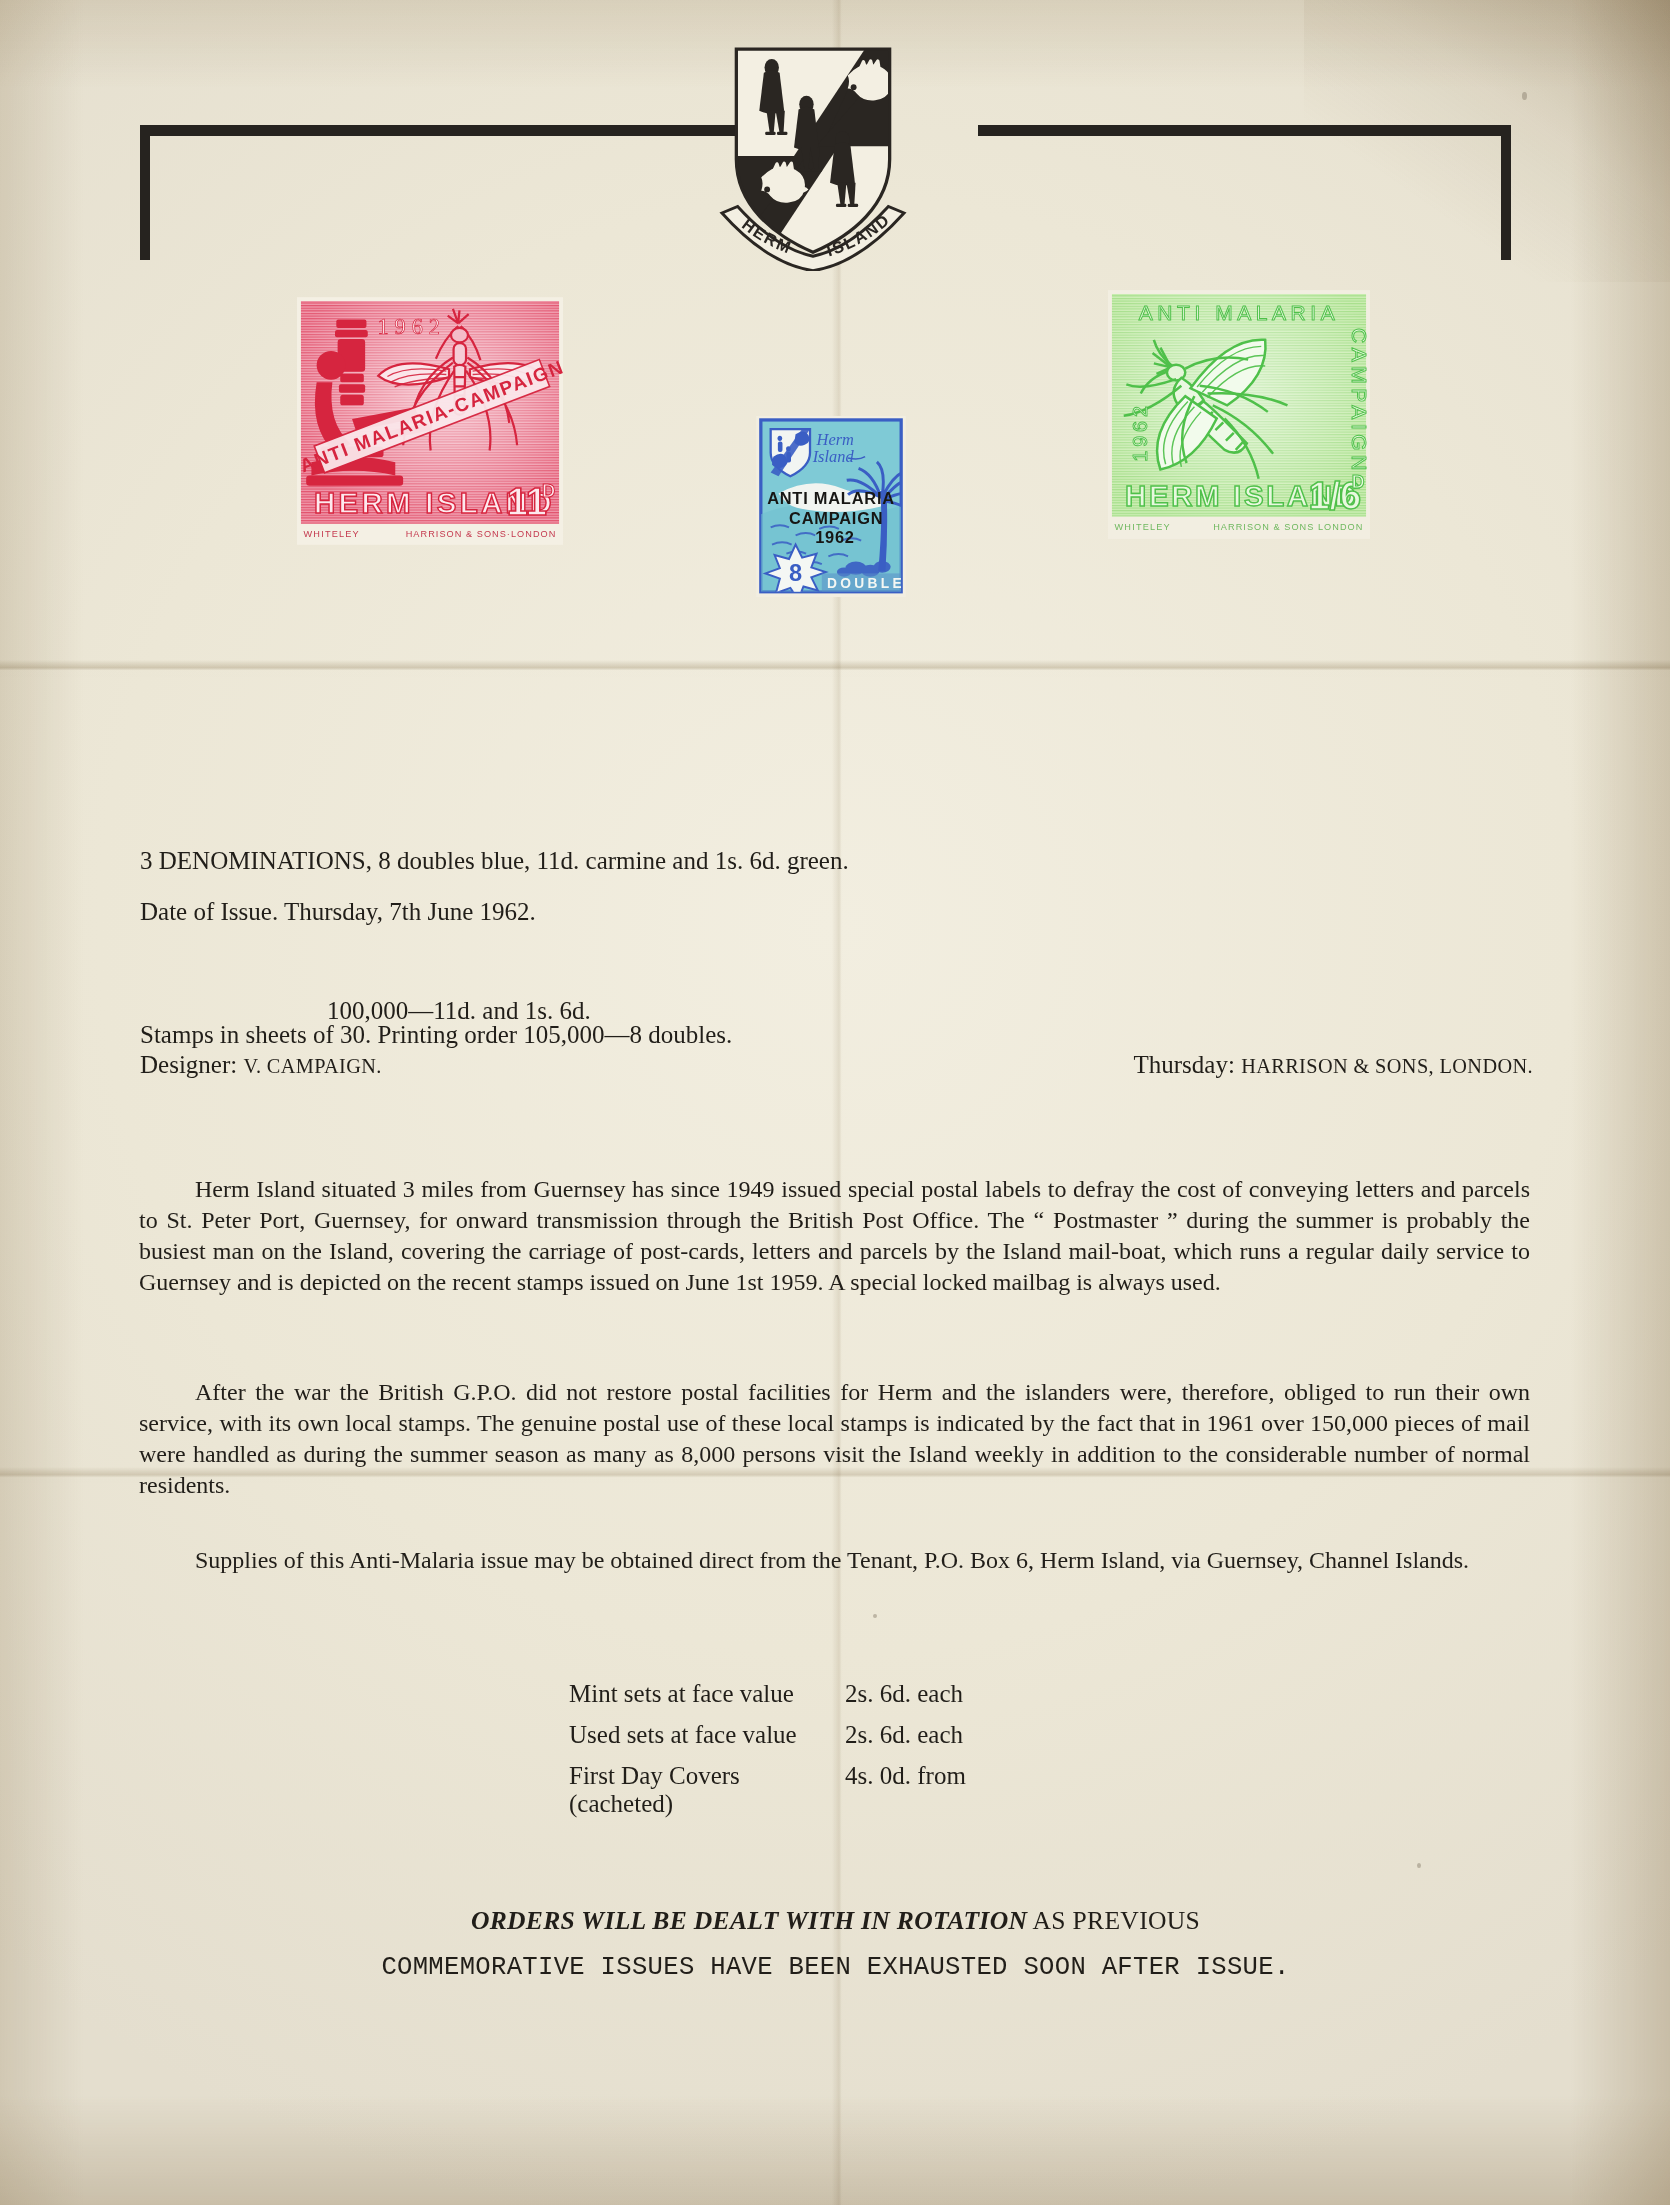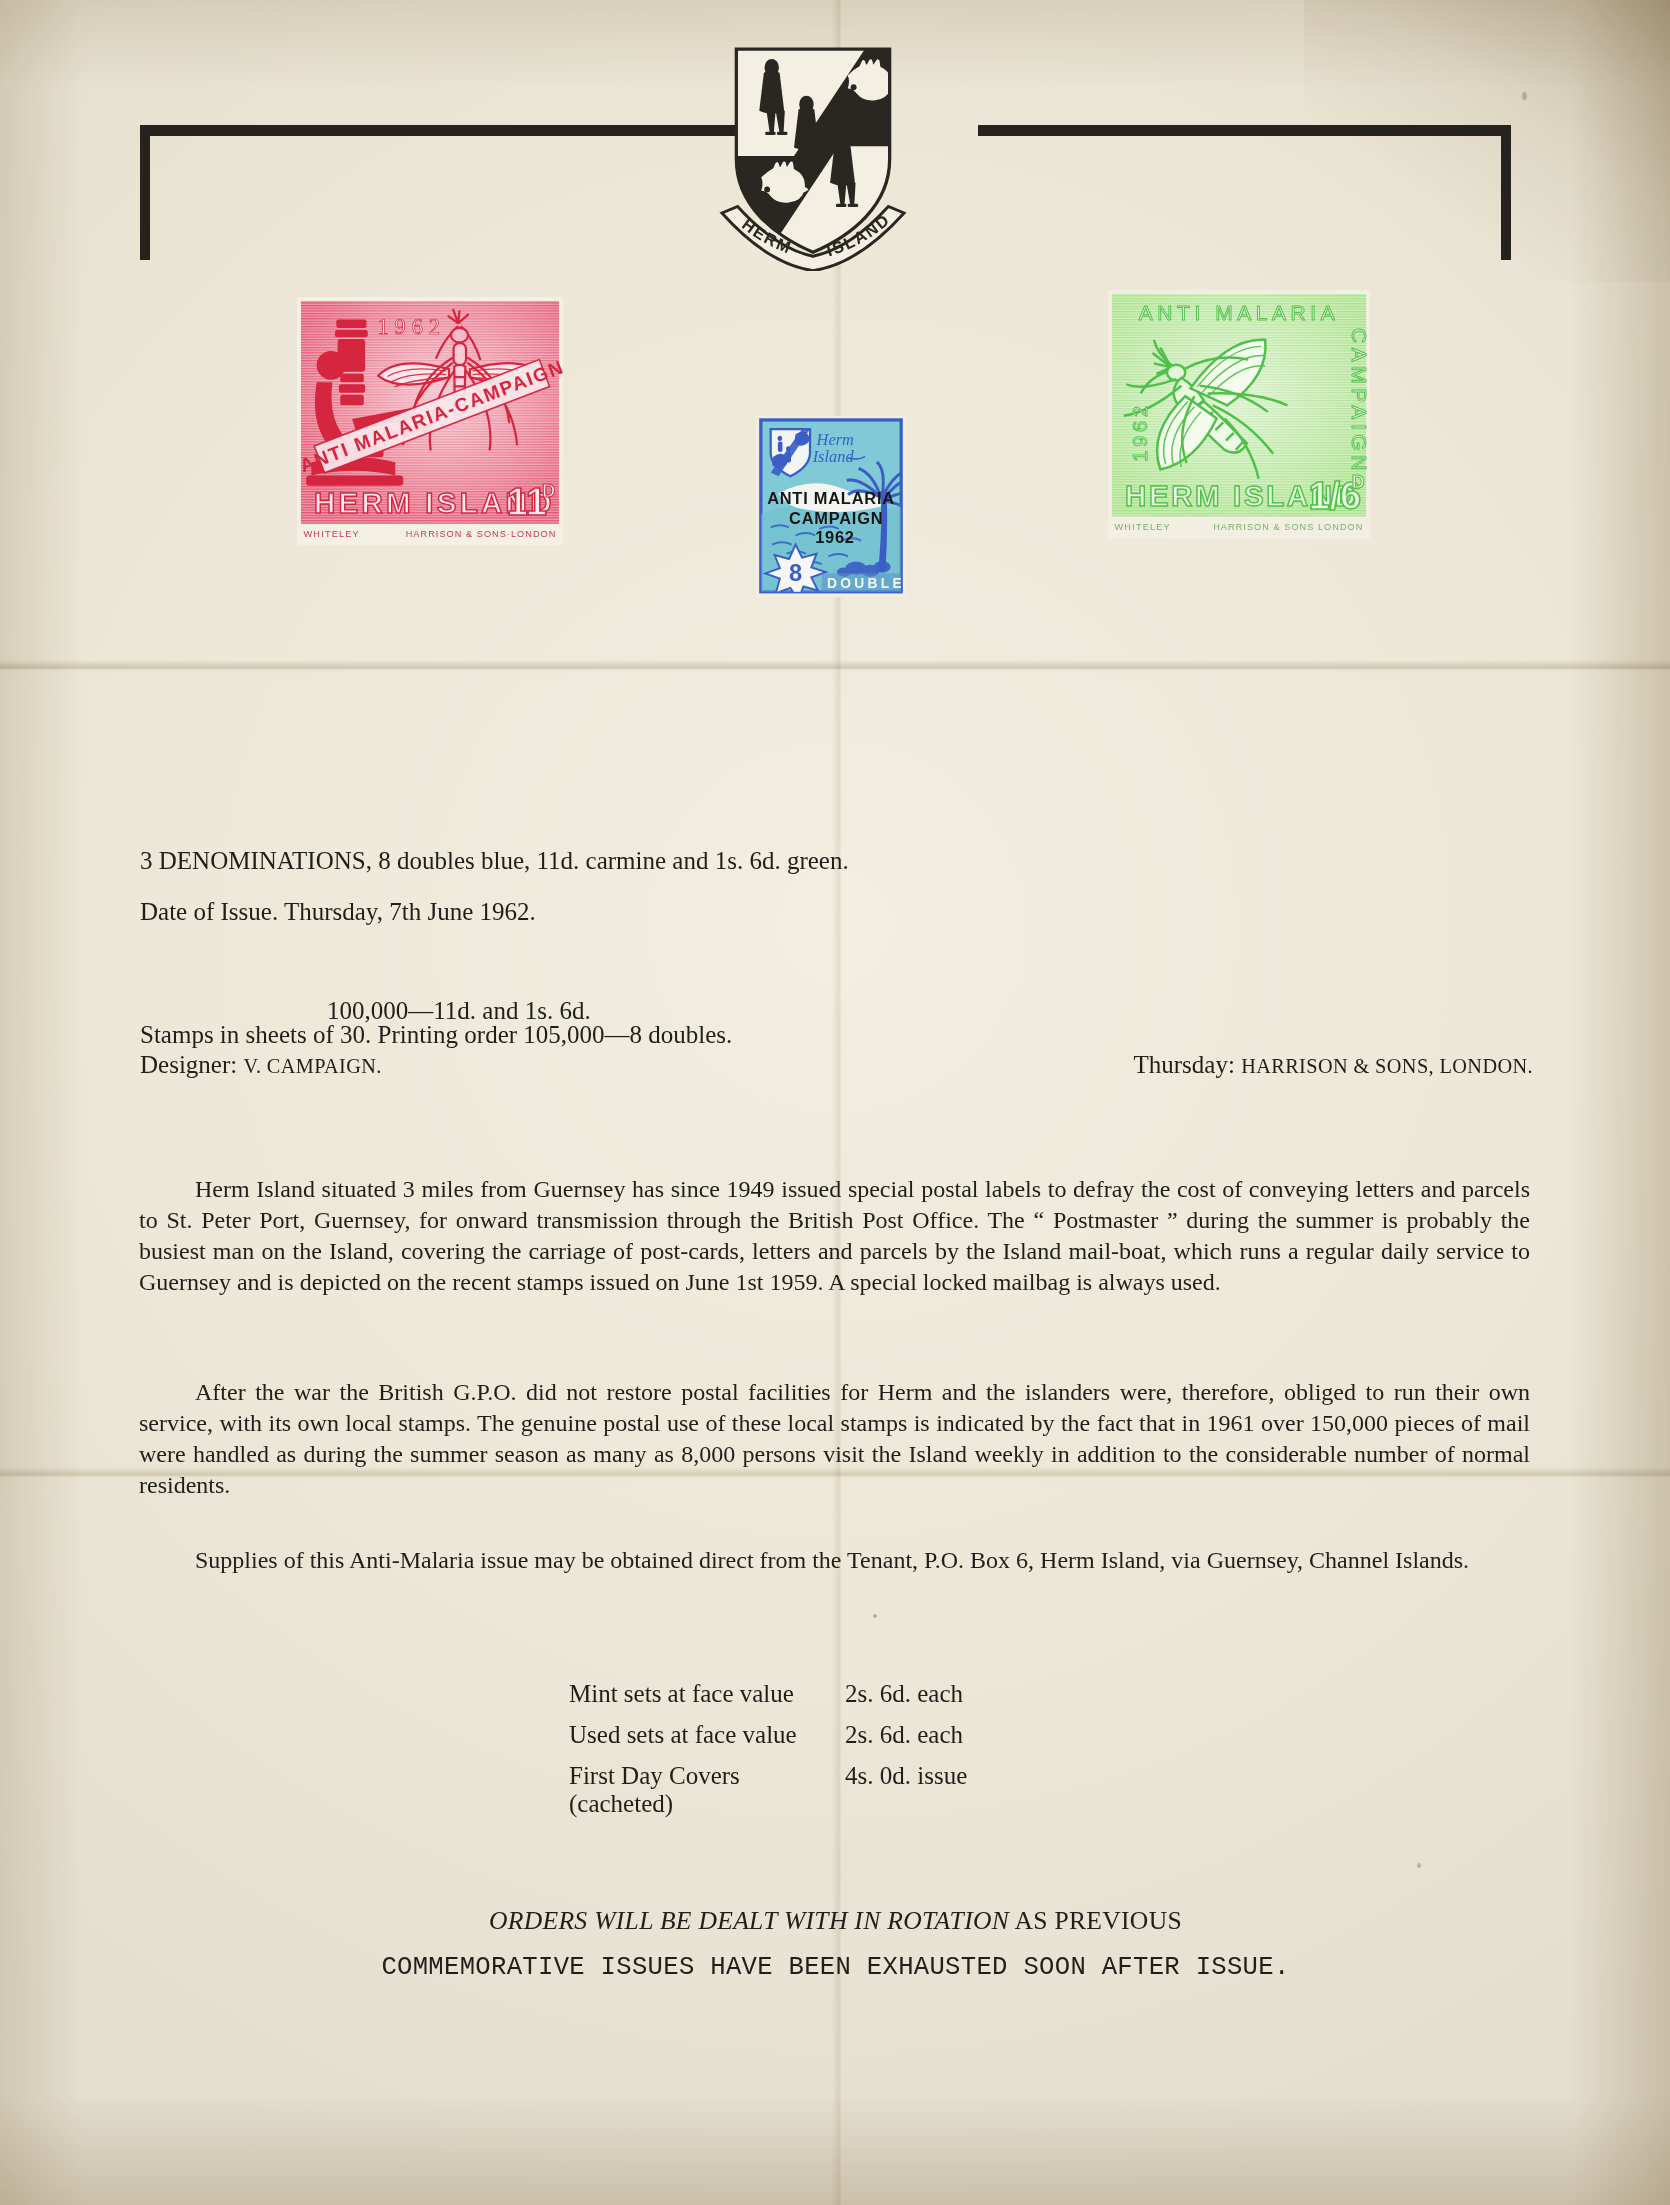--- a/index.html
+++ b/index.html
@@ -80,21 +80,21 @@
 
   
   #price-table{position:absolute;left:561px;top:1680px;}
   #price-table .row{display:flex;align-items:baseline;height:41px;font-size:25px;color:#211e19;}
   #price-table .label{width:276px;margin-left:8px;}
   #price-table .value{width:197px;}
 
   
   #notice{position:absolute;left:0;right:0;top:1906px;text-align:center;color:#211e19;}
   #notice .line1{font-size:25.6px;letter-spacing:0.3px;}
-  #notice .line1 .ital{font-style:italic;font-weight:normal;}
+  #notice .line1 .ital{font-style:italic;font-weight:bold;}
   #notice .line2{font-size:25.6px;letter-spacing:0.3px;margin-top:17px;font-family:Liberation Mono, monospace;}
 
   .speck{position:absolute;background:#8d8472;border-radius:50%;opacity:.5;pointer-events:none;}
 </style>
 </head>
 <body>
 
 <div class="page">
 
   <div class="fold fold-a"></div>
@@ -431,21 +431,21 @@
     <div class="row">
       <span class="label">Mint sets at face value</span>
       <span class="value">2s. 6d. each</span>
     </div>
     <div class="row">
       <span class="label">Used sets at face value</span>
       <span class="value">2s. 6d. each</span>
     </div>
     <div class="row">
       <span class="label">First Day Covers (cacheted)</span>
-      <span class="value">4s. 0d. issue</span>
+      <span class="value">4s. 0d. from</span>
     </div>
   </div>
 
   <div id="notice">
     <div class="line1">
       <span class="ital">ORDERS WILL BE DEALT WITH IN ROTATION</span><span> AS PREVIOUS</span>
     </div>
     <div class="line2">COMMEMORATIVE ISSUES HAVE BEEN EXHAUSTED SOON AFTER ISSUE.</div>
   </div>
 

